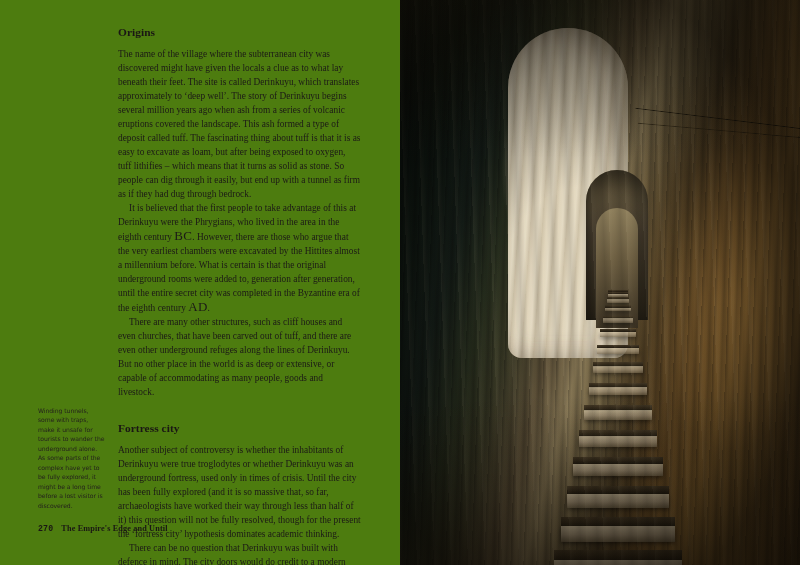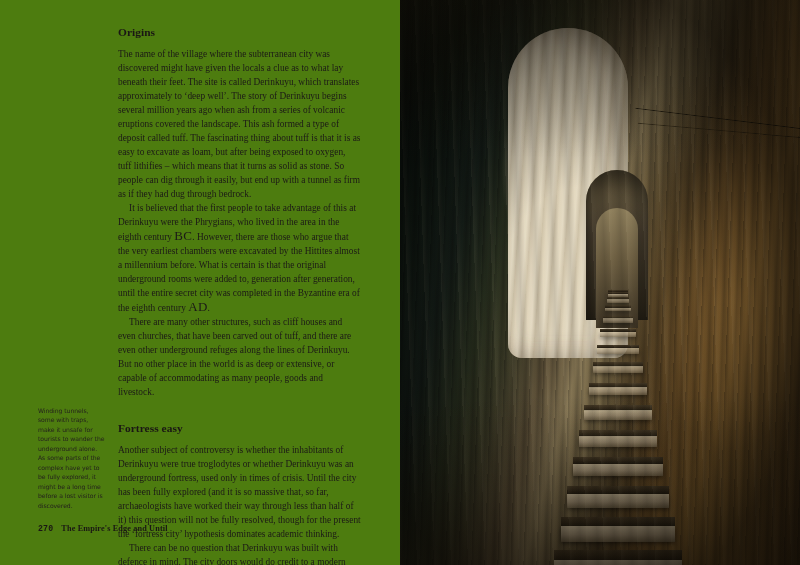--- a/index.html
+++ b/index.html
@@ -262,21 +262,21 @@
       <p class="body">
         <span>The name of the village where the subterranean city was discovered might have given the locals a clue as to what lay beneath their feet. The site is called Derinkuyu, which translates approximately to ‘deep well’. The story of Derinkuyu begins several million years ago when ash from a series of volcanic eruptions covered the landscape. This ash formed a type of deposit called tuff. The fascinating thing about tuff is that it is as easy to excavate as loam, but after being exposed to oxygen, tuff lithifies – which means that it turns as solid as stone. So people can dig through it easily, but end up with a tunnel as firm as if they had dug through bedrock.</span>
       </p>
       <p class="body">
         <span>It is believed that the first people to take advantage of this at Derinkuyu were the Phrygians, who lived in the area in the eighth century <span class="sc">BC</span>. However, there are those who argue that the very earliest chambers were excavated by the Hittites almost a millennium before. What is certain is that the original underground rooms were added to, generation after generation, until the entire secret city was completed in the Byzantine era of the eighth century <span class="sc">AD</span>.</span>
       </p>
       <p class="body">
         <span>There are many other structures, such as cliff houses and even churches, that have been carved out of tuff, and there are even other underground refuges along the lines of Derinkuyu. But no other place in the world is as deep or extensive, or capable of accommodating as many people, goods and livestock.</span>
       </p>
 
-      <h2 class="section-heading second">Fortress easy</h2>
+      <h2 class="section-heading second">Fortress city</h2>
 
       <p class="body">
         <span>Another subject of controversy is whether the inhabitants of Derinkuyu were true troglodytes or whether Derinkuyu was an underground fortress, used only in times of crisis. Until the city has been fully explored (and it is so massive that, so far, archaeologists have worked their way through less than half of it) this question will not be fully resolved, though for the present the ‘fortress city’ hypothesis dominates academic thinking.</span>
       </p>
       <p class="body">
         <span>There can be no question that Derinkuyu was built with defence in mind. The city doors would do credit to a modern nuclear bunker. They are made of solid stone, half a metre (2 feet) thick, in the shape of giant wheels. They were rolled into place into a slot across the entrance, effectively making that entrance as solid as the walls alongside. Were attackers able to batter through these doors, they would have to proceed at a crouch, in single file, through narrow, low-ceilinged corridors.</span>
       </p>
 
     </div>
 

